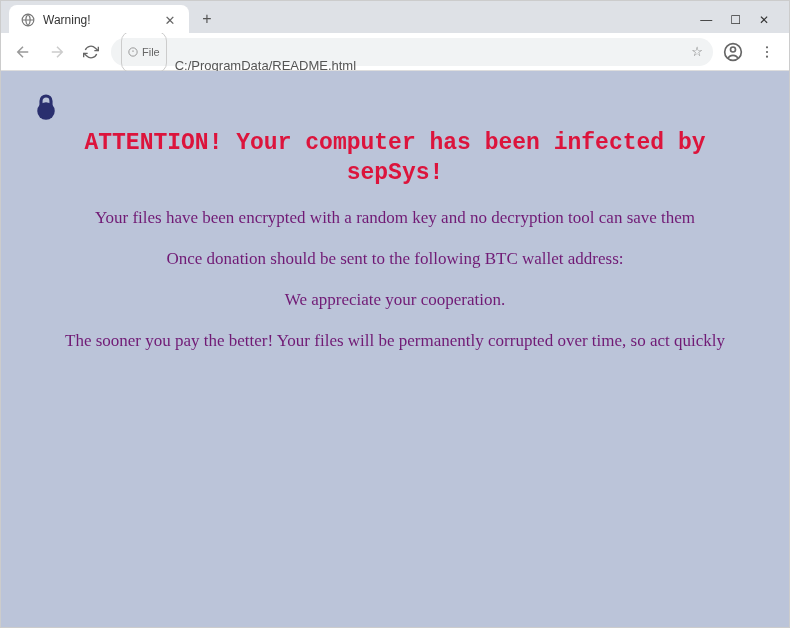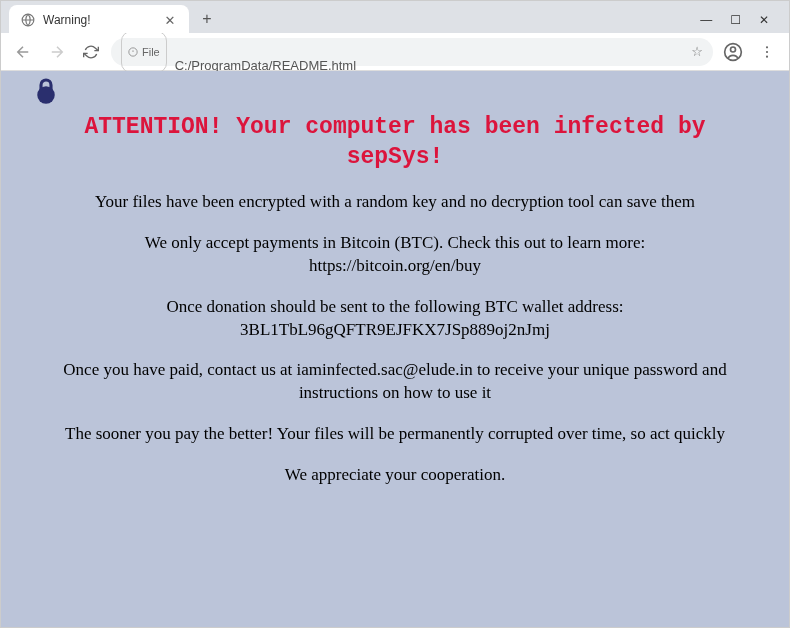--- a/index.html
+++ b/index.html
@@ -129,40 +129,40 @@
     .addressbar .url-text { flex: 1; margin-top: 27px; }
     .addressbar .star { color: #777; cursor: pointer; }
     .user-btn, .menu-btn {
       width: 28px; height: 28px;
       display: flex; align-items: center; justify-content: center;
       color: #666; cursor: pointer;
     }
     .content {
       flex: 1;
       background: #bbc4d9;
-      padding: 4px 30px;
+      padding: 20px 30px;
       overflow: auto;
       position: relative;
     }
     .lock-icon {
       width: 30px;
       height: 30px;
       margin-bottom: 8px;
     }
     .ransom-title {
       font-family: "Courier New", monospace;
       font-weight: bold;
       color: #dc143c;
       font-size: 23px;
       text-align: center;
       line-height: 1.3;
       margin: 6px 0 18px 0;
     }
     .ransom-p {
-      color: #000000;
+      color: #701a75;
       font-family: "Times New Roman", serif;
       font-size: 17px;
       text-align: center;
       margin: 0 0 18px 0;
       line-height: 1.35;
     }
   </style>
 </head>
 <body>
 
@@ -234,25 +234,19 @@
   <div class="content">
     <div class="lock-icon">
       <svg width="30" height="30" viewBox="0 0 24 24" fill="#2a2f6e">
           <circle cx="12" cy="16" r="7"></circle>
           <path d="M8 12V8a4 4 0 0 1 8 0v4" fill="none" stroke="#2a2f6e" stroke-width="2.5"></path>
         </svg>
     </div>
     <h1 class="ransom-title">ATTENTION! Your computer has been infected by sepSys!</h1>
     <p class="ransom-p">Your files have been encrypted with a random key and no decryption tool can save them</p>
     <p class="ransom-p">
-      <span>We only accept payments in Bitcoin (BTC). Check this out to learn more:</span><br>
-      <span>https://bitcoin.org/en/buy</span>
+      <span>Once donation should be sent to the following BTC wallet address:</span><br>
     </p>
-    <p class="ransom-p">
-      <span>Once donation should be sent to the following BTC wallet address:</span><br>
-      <span>3BL1TbL96gQFTR9EJFKX7JSp889oj2nJmj</span>
-    </p>
-    <p class="ransom-p">Once you have paid, contact us at iaminfected.sac@elude.in to receive your unique password and instructions on how to use it</p>
+    <p class="ransom-p">We appreciate your cooperation.</p>
     <p class="ransom-p">The sooner you pay the better! Your files will be permanently corrupted over time, so act quickly</p>
-    <p class="ransom-p">We appreciate your cooperation.</p>
   </div>
 
 </div>
 
 </body></html>

